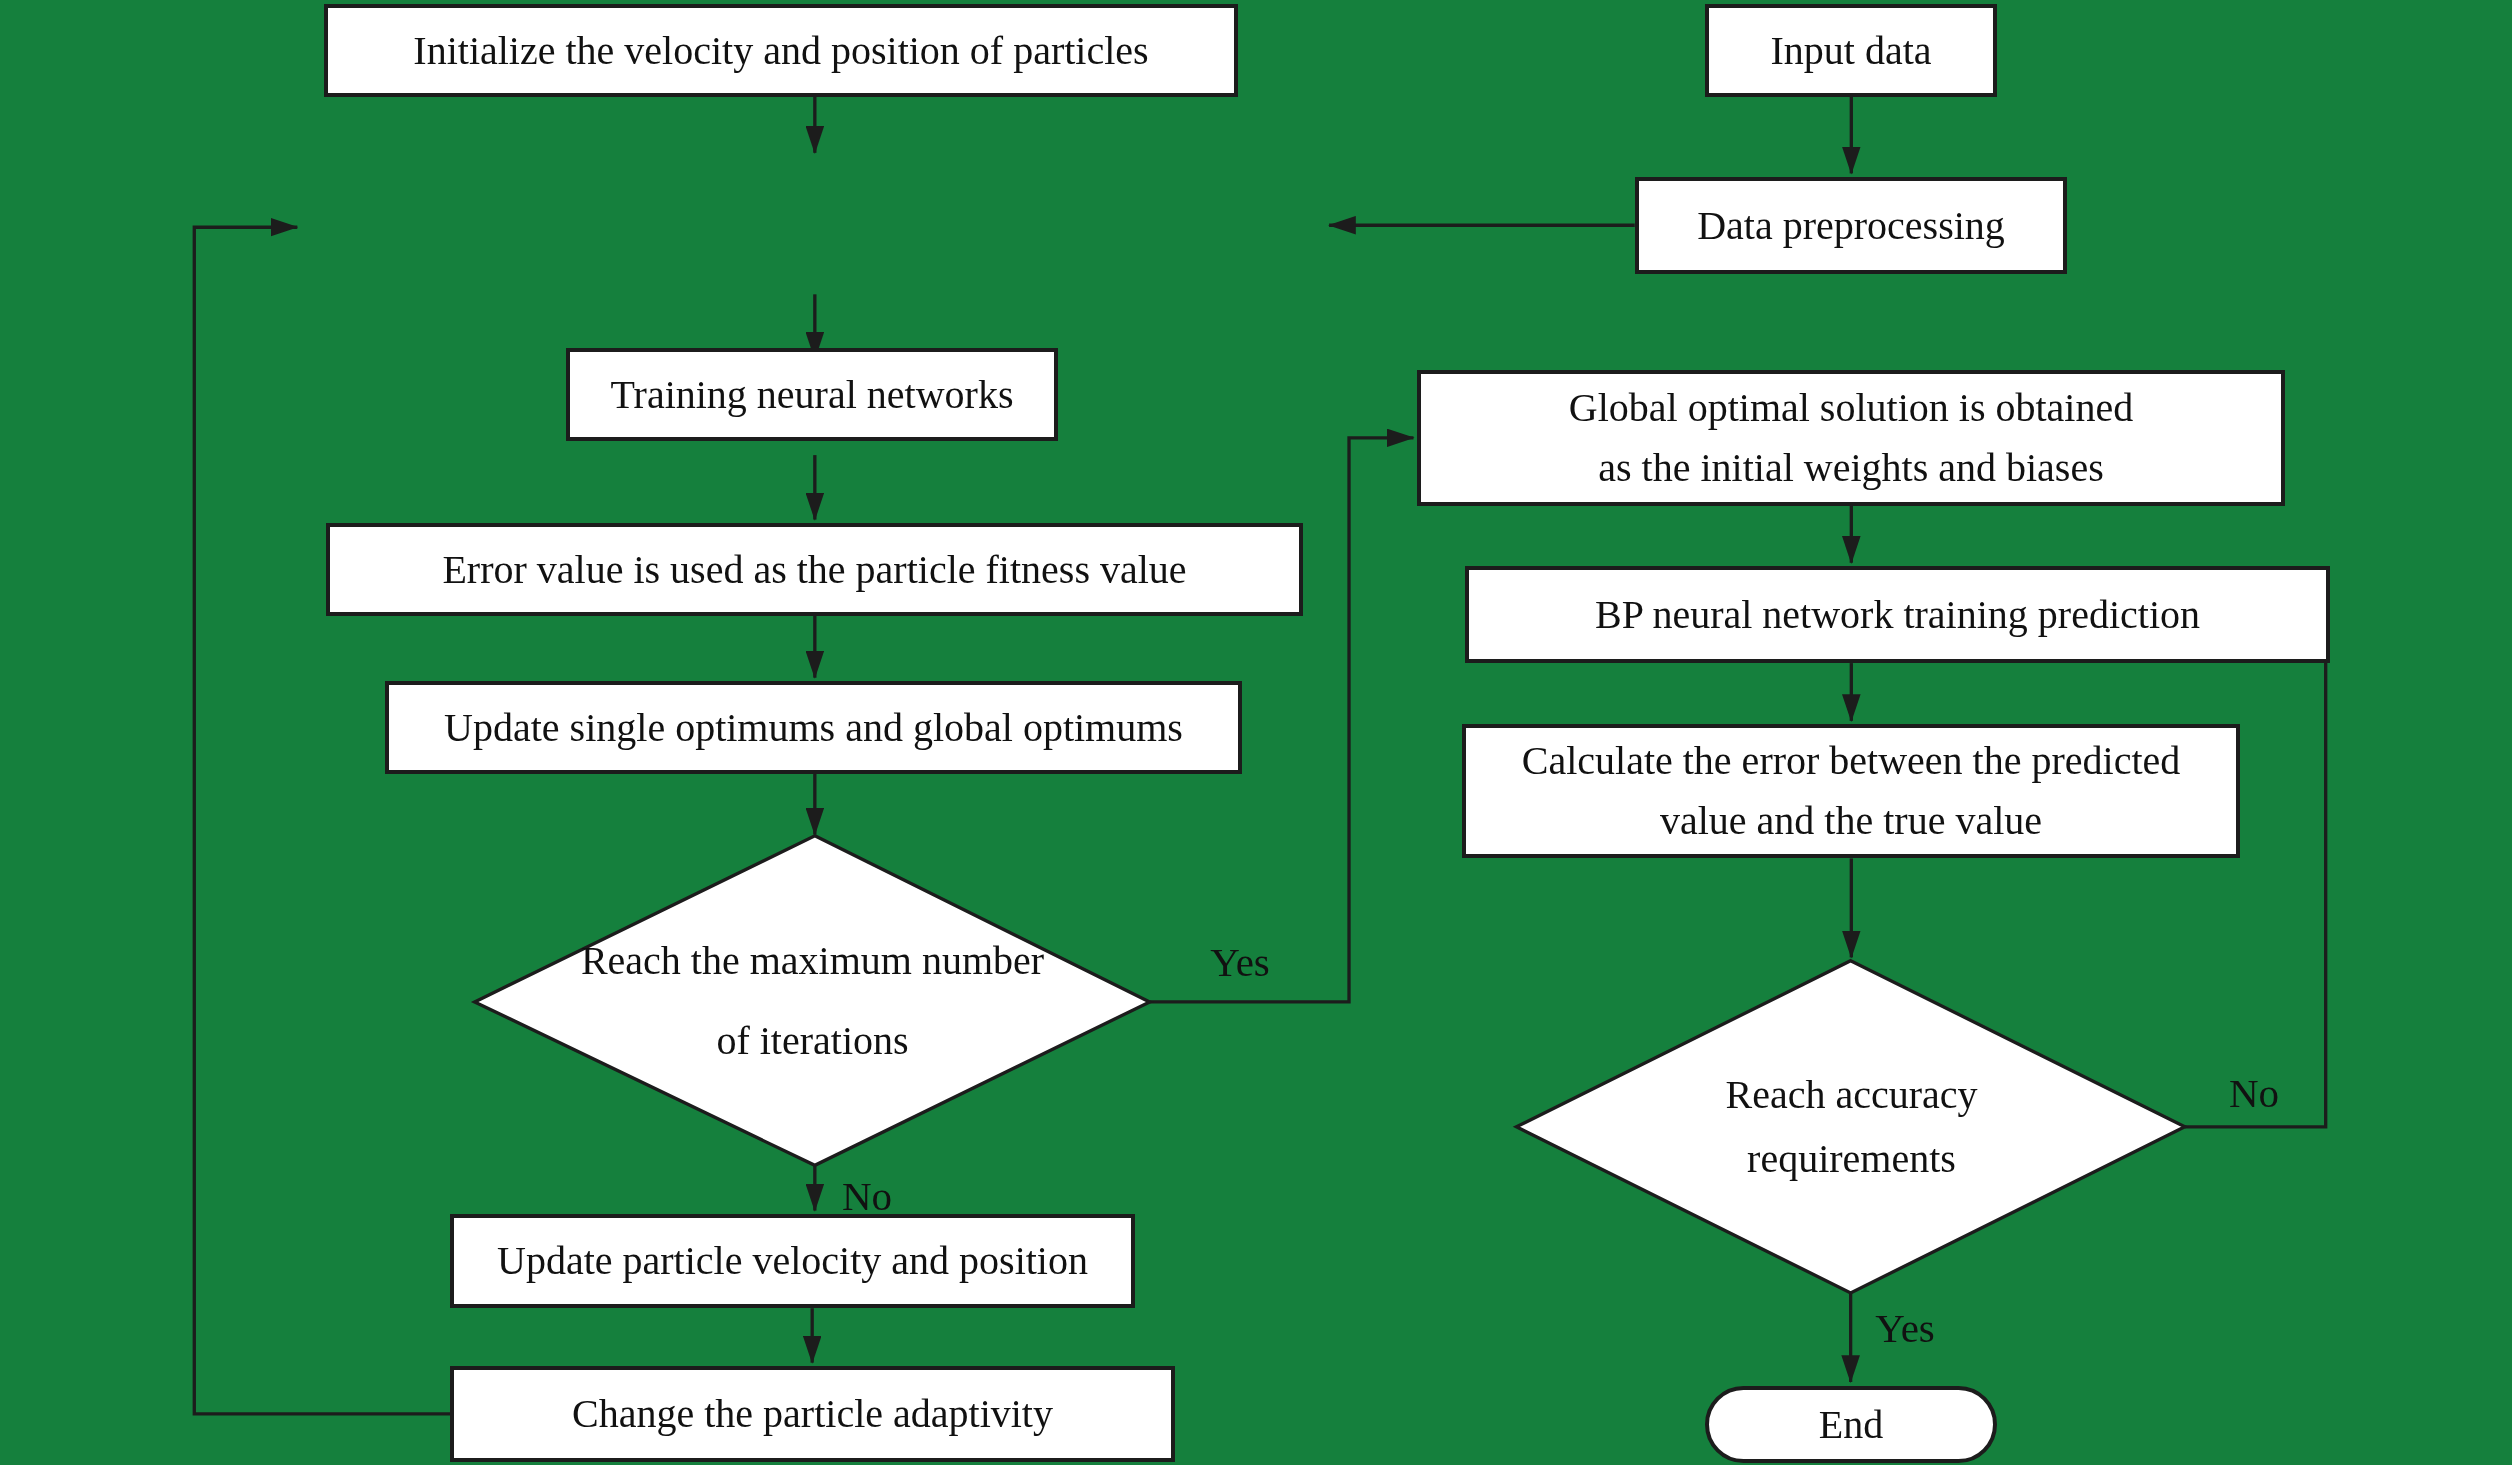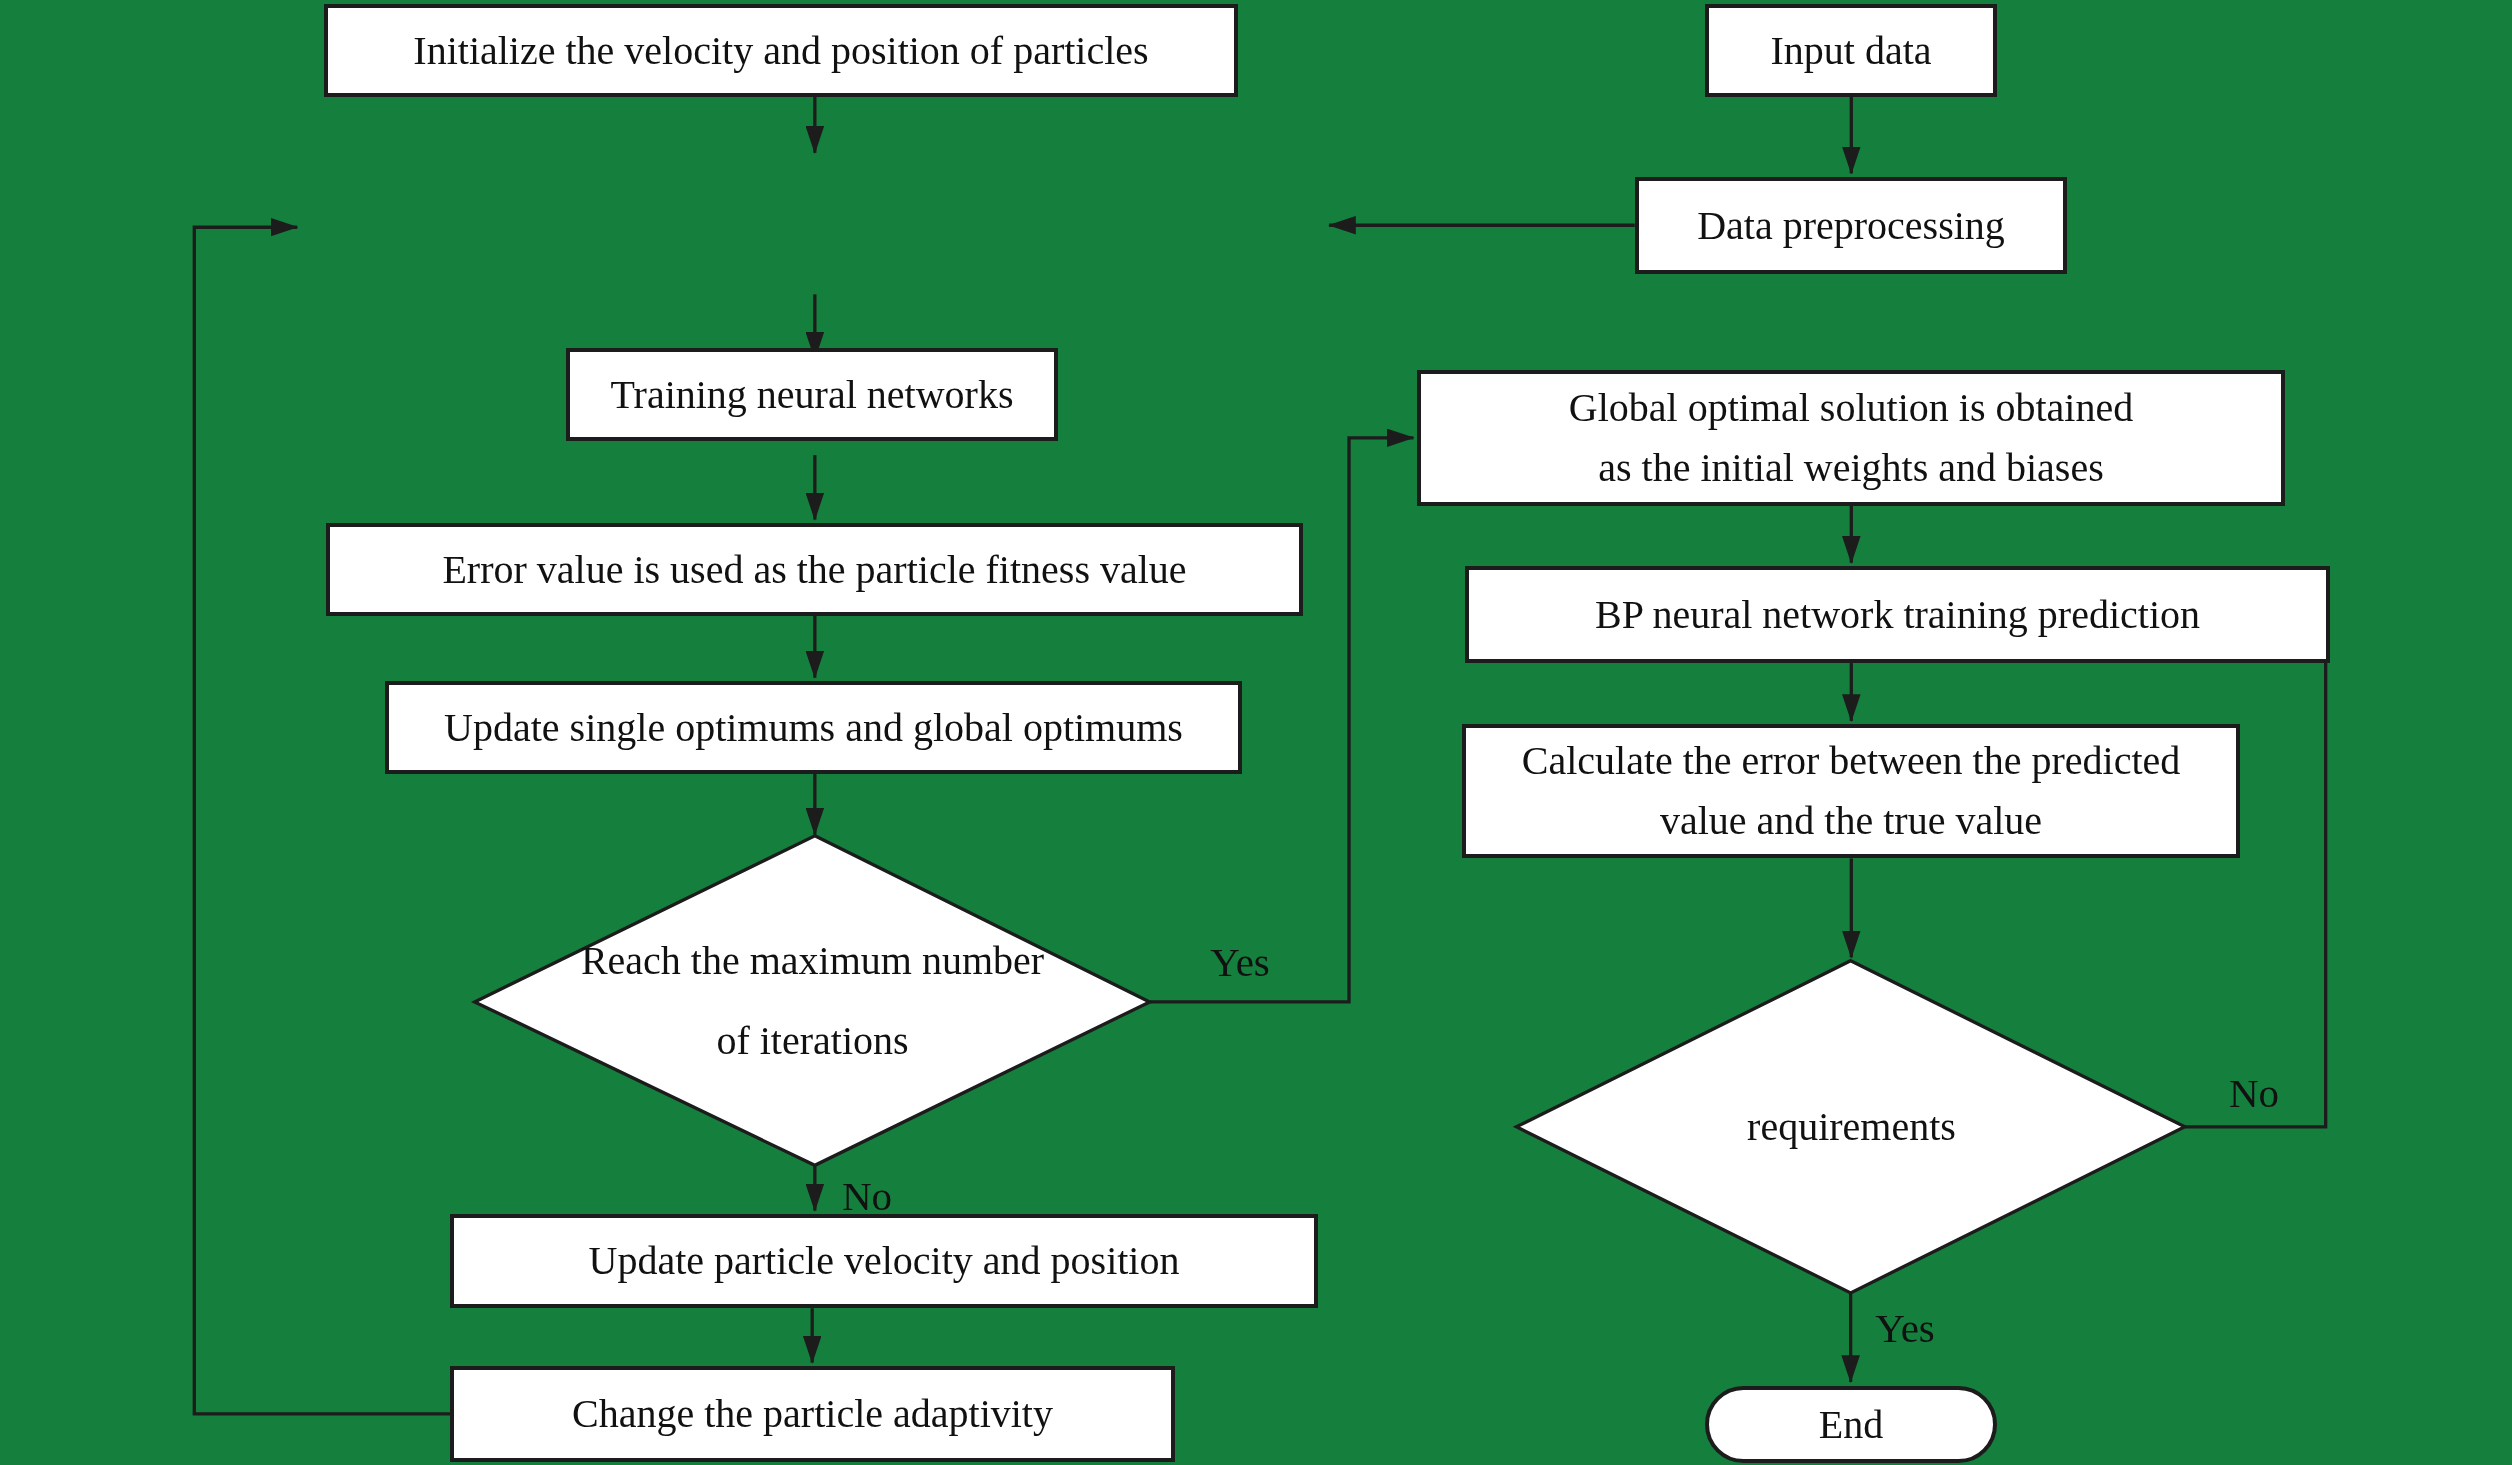--- a/index.html
+++ b/index.html
@@ -120,21 +120,21 @@
 
   <div class="node" style="left:385px; top:681px; width:857px; height:93px;">
     <span>Update single optimums and global optimums</span>
   </div>
 
   <div class="decision-text" style="left:475px; top:836px; width:675px; height:330px;gap:16px;">
     <span>Reach the maximum number</span>
     <span>of iterations</span>
   </div>
 
-  <div class="node" style="left:450px; top:1214px; width:868px; height:94px;">
+  <div class="node" style="left:450px; top:1214px; width:685px; height:94px;">
     <span>Update particle velocity and position</span>
   </div>
 
   <div class="node" style="left:450px; top:1366px; width:725px; height:96px;">
     <span>Change the particle adaptivity</span>
   </div>
 
   <div class="node" style="left:1705px; top:4px; width:292px; height:93px;">
     <span>Input data</span>
   </div>
@@ -151,20 +151,21 @@
   <div class="node" style="left:1465px; top:566px; width:865px; height:97px;">
     <span>BP neural network training prediction</span>
   </div>
 
   <div class="node" style="left:1462px; top:724px; width:778px; height:134px;">
     <span>Calculate the error between the predicted</span>
     <span>value and the true value</span>
   </div>
 
   <div class="decision-text" style="left:1517px; top:961px; width:669px; height:332px;">
+    <span>Reach accuracy</span>
     <span>requirements</span>
   </div>
 
   <div class="node rounded" style="left:1705px; top:1386px; width:292px; height:77px;">
     <span>End</span>
   </div>
 
   <div class="edge-label" style="left:1240px; top:962px;">Yes</div>
   <div class="edge-label" style="left:867px; top:1196px;">No</div>
   <div class="edge-label" style="left:2254px; top:1093px;">No</div>

